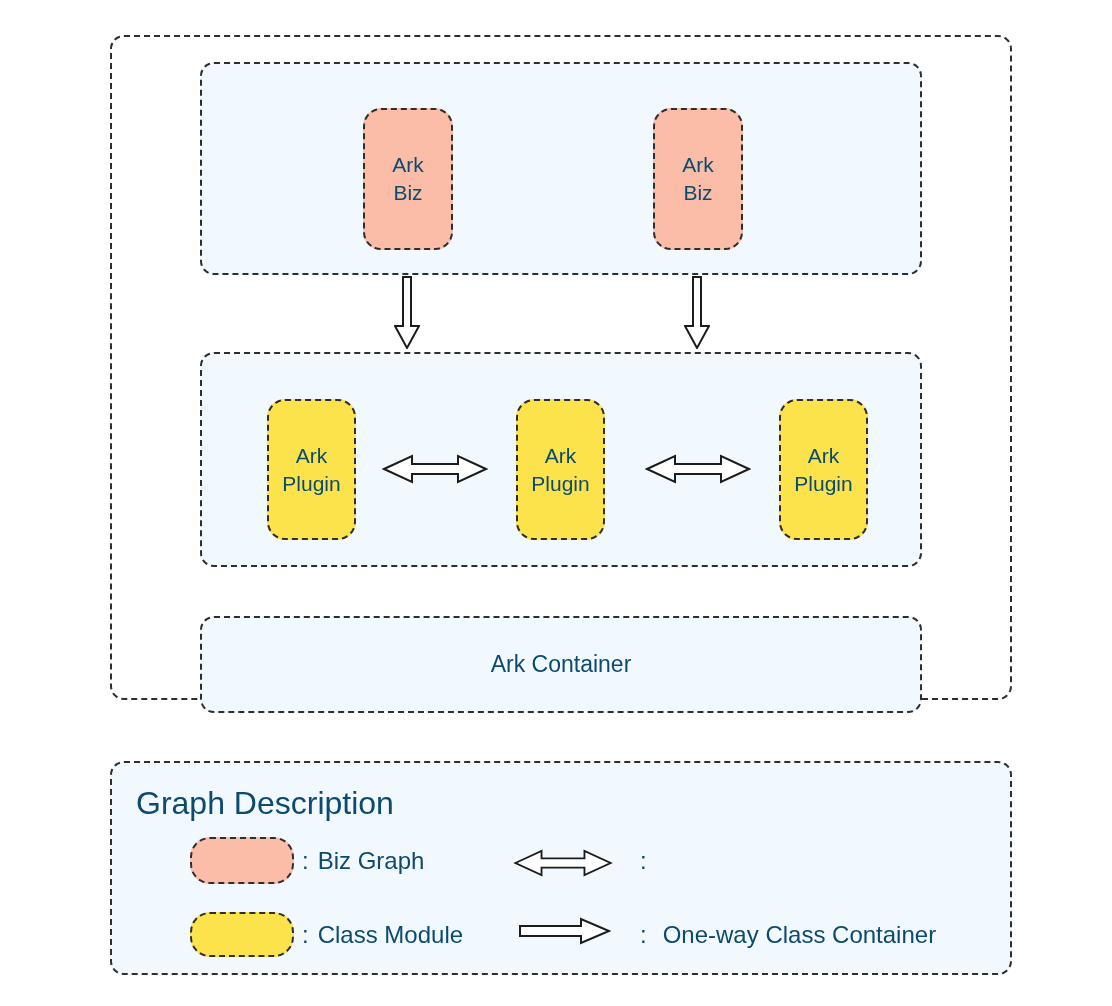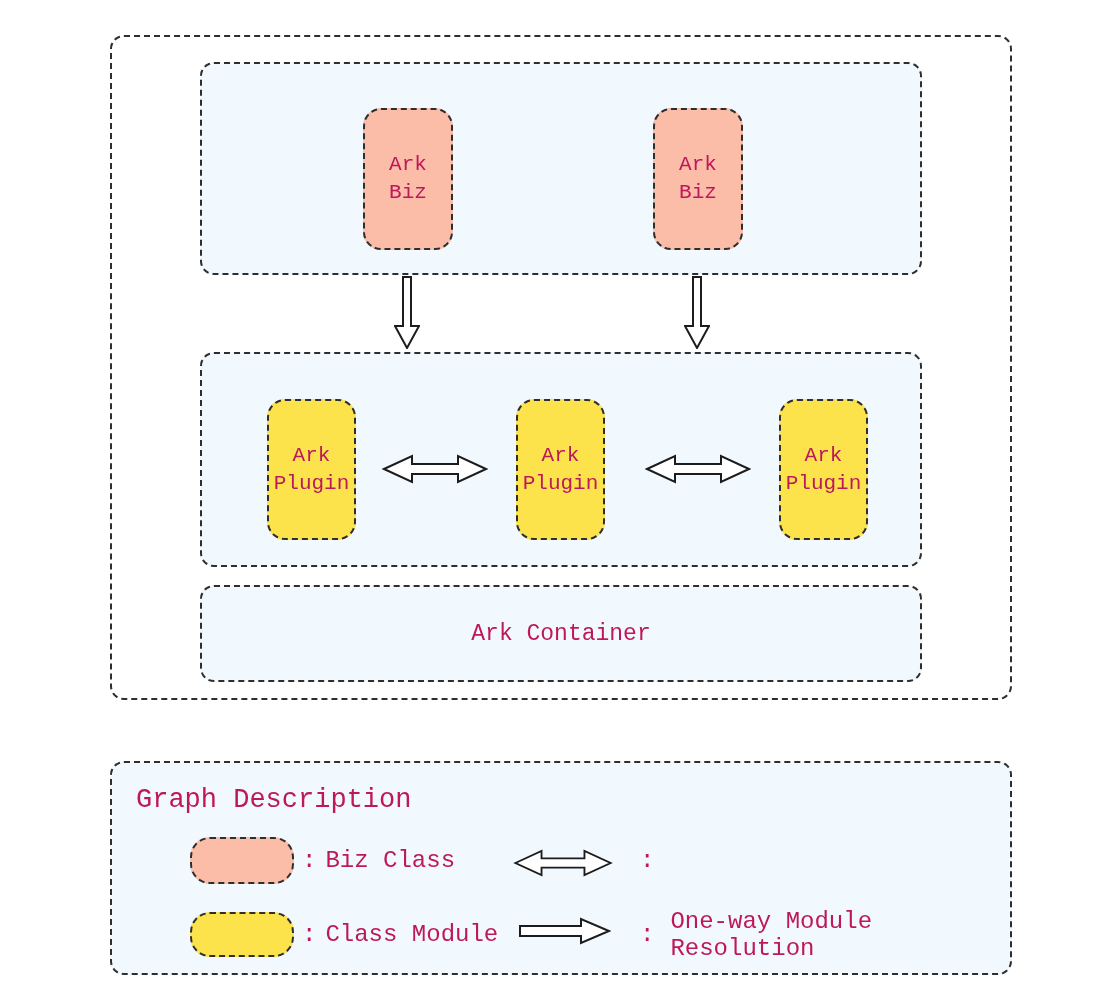--- a/index.html
+++ b/index.html
@@ -1,45 +1,45 @@
 <!DOCTYPE html>
 <html><head>
 <meta charset="utf-8">
 <style>
   html,body{margin:0;padding:0;background:#ffffff;}
   .canvas{
     position:relative;width:1112px;height:1006px;background:#ffffff;
-    font-family:Liberation Mono, monospace;color:#be185d;overflow:hidden;
+    font-family:Liberation Sans, sans-serif;color:#0c4a6e;overflow:hidden;
   }
   .dashed-box{
     position:absolute;box-sizing:border-box;
     border:2px dashed #2e2e2e;border-radius:14px;
   }
   .outer{left:110px;top:35px;width:902px;height:665px;background:#ffffff;}
   .layer{background:#f2f9fe;}
   .biz-layer{left:200px;top:62px;width:722px;height:213px;}
   .plugin-layer{left:200px;top:352px;width:722px;height:215px;}
-  .container-box{left:200px;top:585px;width:722px;height:97px;background:#f2f9fe;
+  .container-box{left:200px;top:616px;width:722px;height:97px;background:#f2f9fe;
     display:flex;align-items:center;justify-content:center;text-align:center;}
   .container-label{font-size:23px;}
   .node{
     position:absolute;box-sizing:border-box;border:2px dashed #2e2e2e;border-radius:18px;
     display:flex;align-items:center;justify-content:center;text-align:center;
     white-space:pre-line;font-size:21px;line-height:28px;
   }
   .node.biz{background:#fbbda7;width:90px;height:142px;top:108px;}
   .node.plugin{background:#fce34b;width:89px;height:141px;top:399px;}
   .biz-1{left:363px;} .biz-2{left:653px;}
   .plugin-1{left:267px;} .plugin-2{left:516px;} .plugin-3{left:779px;}
   .arrow{position:absolute;}
   .arrow svg{display:block;}
   .down-1{left:394px;top:276px;} .down-2{left:684px;top:276px;}
   .twa-1{left:382px;top:454px;} .twa-2{left:645px;top:454px;}
   .legend{left:110px;top:761px;width:902px;height:214px;background:#f2f9fe;}
-  .legend-title{position:absolute;left:24px;top:22px;font-size:27px;}
+  .legend-title{position:absolute;left:24px;top:22px;font-size:32px;}
   .swatch{
     position:absolute;box-sizing:border-box;border:2px dashed #2e2e2e;border-radius:20px;left:78px;
   }
   .swatch.biz{background:#fbbda7;top:74px;width:104px;height:47px;}
   .swatch.plugin{background:#fce34b;top:149px;width:104px;height:45px;}
   .legend-label{
     position:absolute;display:flex;align-items:center;font-size:24px;height:47px;
   }
   .legend-label .colon{margin-right:9px;font-size:24px;}
   .legend-label.wide-gap .colon{margin-right:16px;}
@@ -111,21 +111,21 @@
   <div class="dashed-box container-box">
     <span class="container-label">Ark Container</span>
   </div>
 
   <div class="dashed-box legend">
     <div class="legend-title">Graph Description</div>
 
     <div class="swatch biz"></div>
     <div class="legend-label module-label-1">
       <span class="colon">:</span>
-      <span>Biz Class</span>
+      <span>Biz Graph</span>
     </div>
 
     <div class="arrow legend-arrow-1">
       <svg width="108" height="28" preserveAspectRatio="none">
           <use href="#sym-two-way"></use>
         </svg>
     </div>
     <div class="legend-label wide-gap arrow-label-1">
       <span class="colon">:</span>
     </div>
@@ -136,17 +136,17 @@
       <span>Class Module</span>
     </div>
 
     <div class="arrow legend-arrow-2">
       <svg width="92" height="28">
           <use href="#sym-one-way"></use>
         </svg>
     </div>
     <div class="legend-label wide-gap arrow-label-2">
       <span class="colon">:</span>
-      <span>One-way Module Resolution</span>
+      <span>One-way Class Container</span>
     </div>
   </div>
 
 </div>
 
 </body></html>

